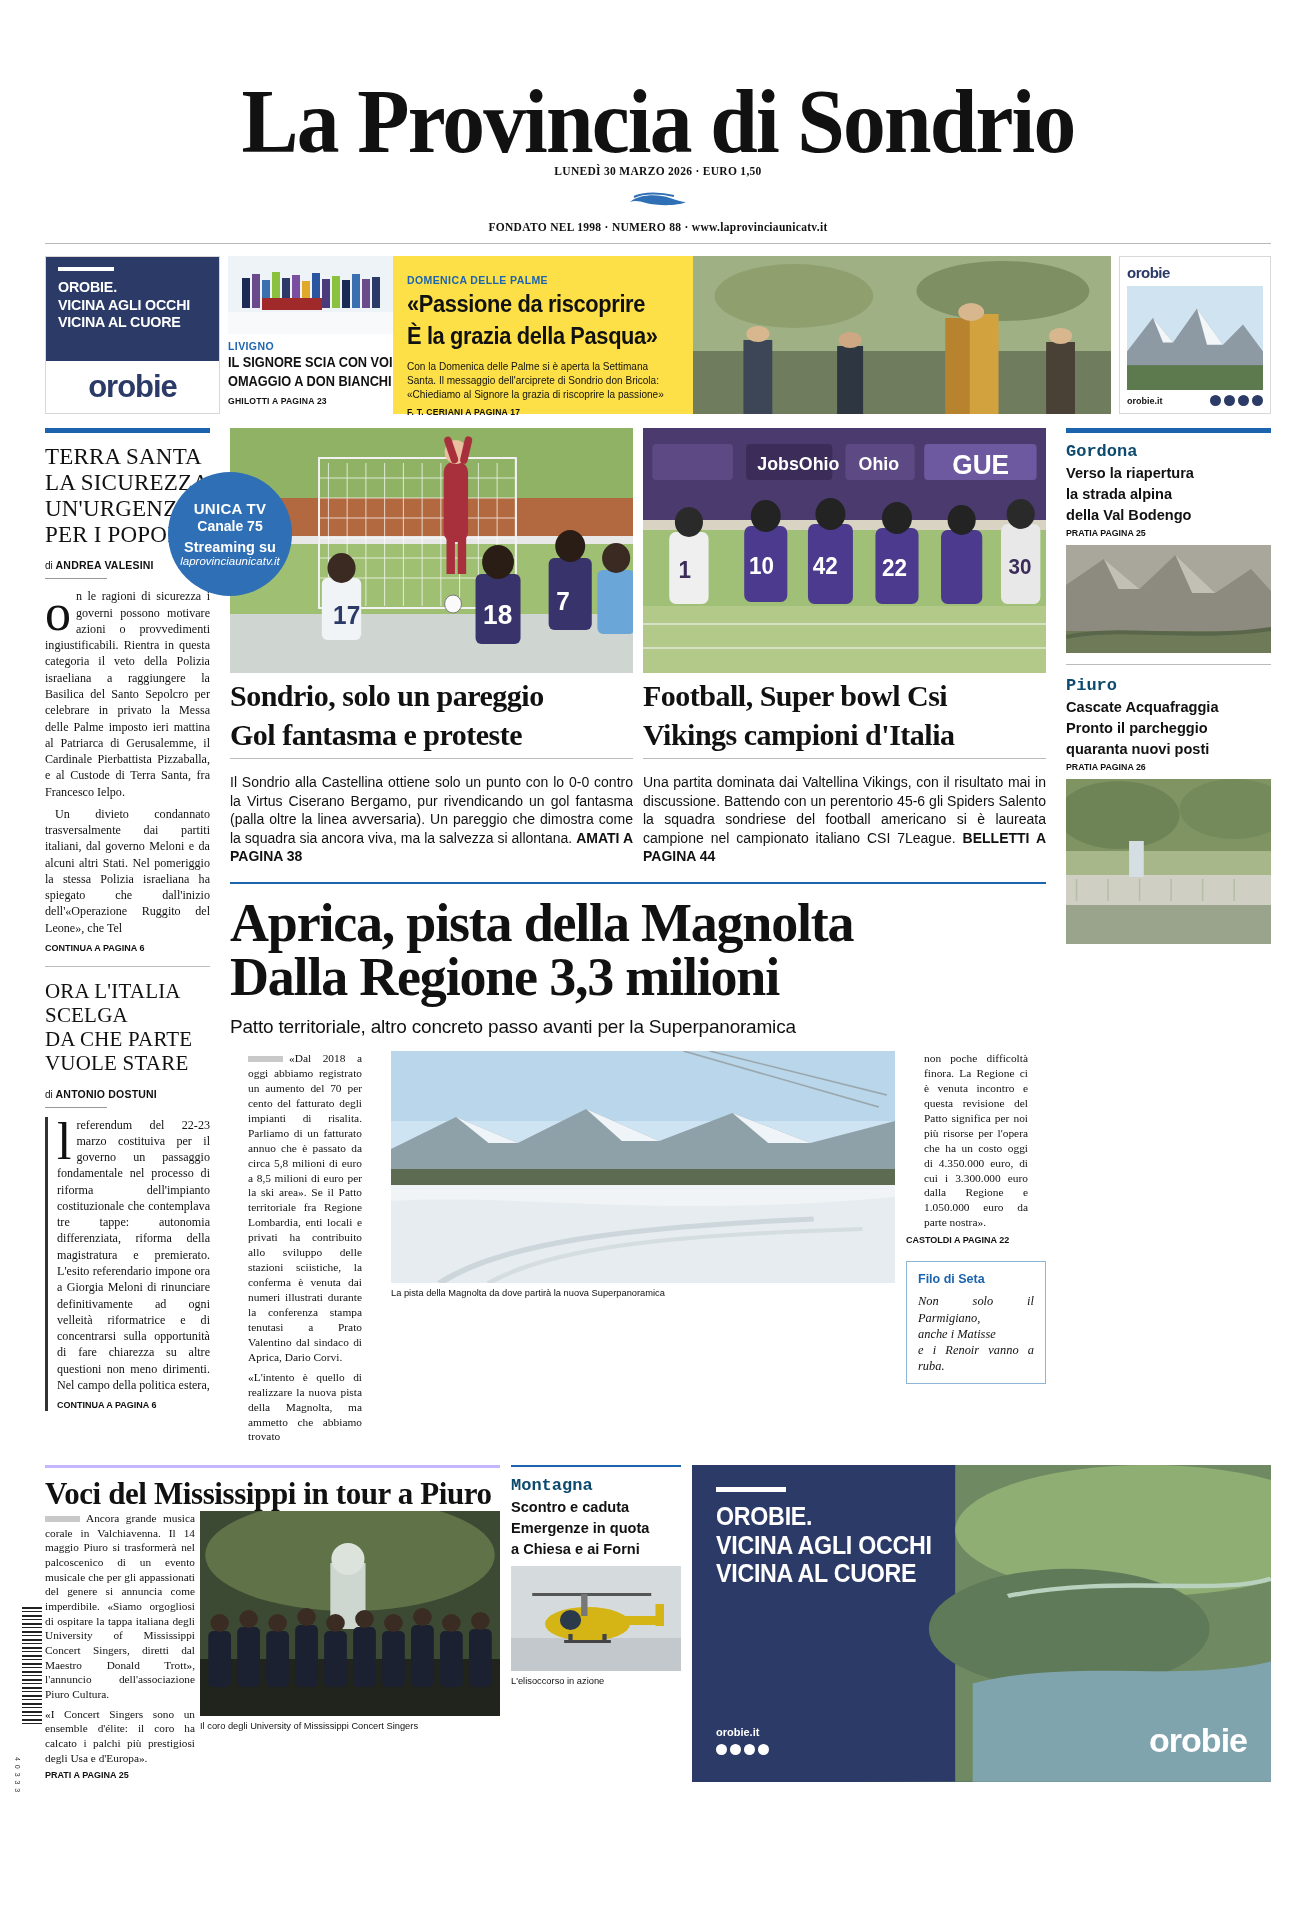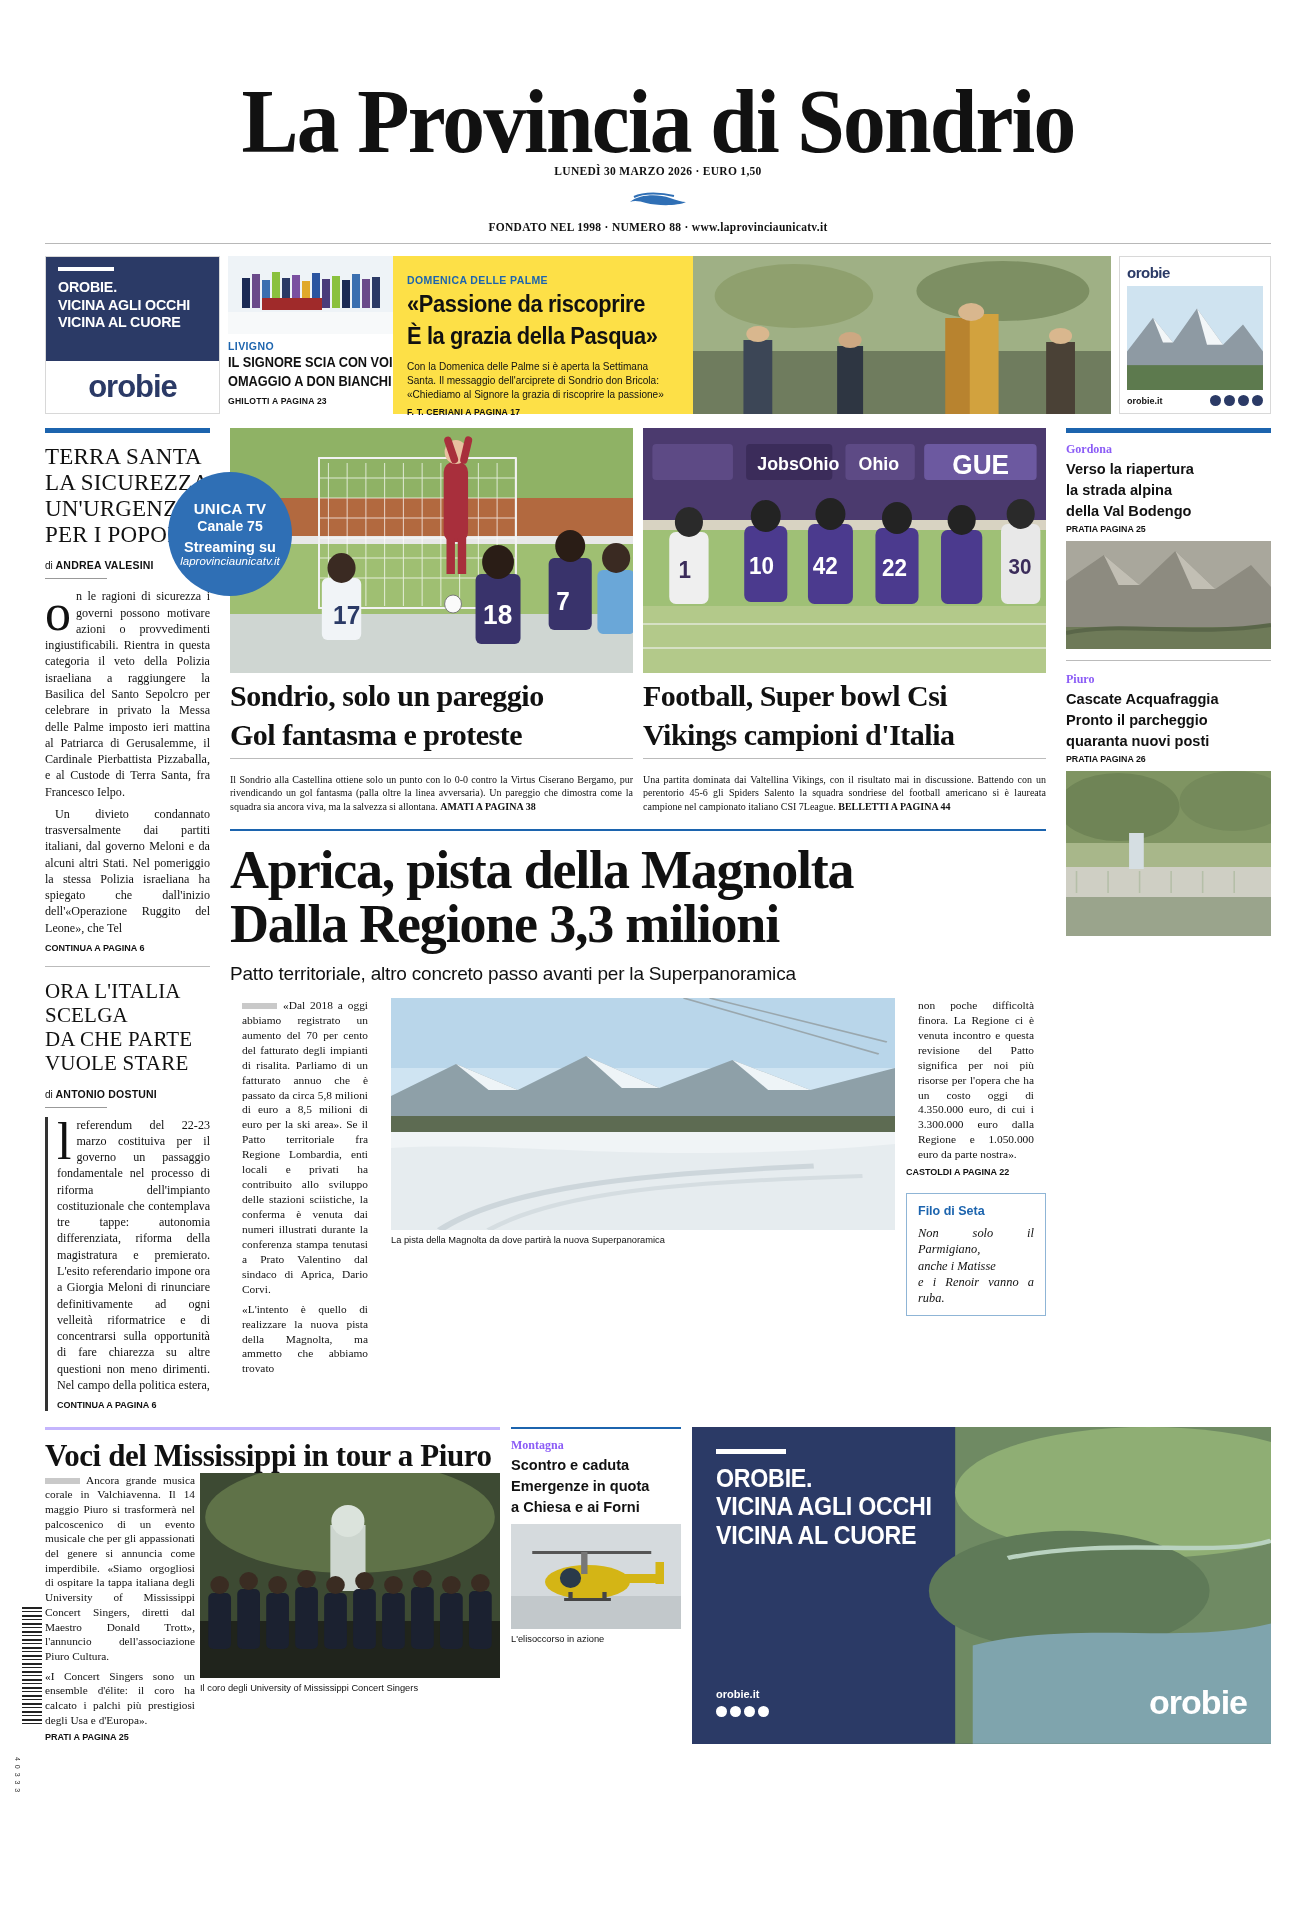--- a/index.html
+++ b/index.html
@@ -146,21 +146,21 @@
   }
   .ph-football {
     height:245px; position:relative; overflow:hidden;
     background:linear-gradient(#3b2b55 0%,#5c4a7d 22%,#8fae6e 45%,#a4c07e 75%,#b8c98f 100%);
   }
   .sp-hl {
     font-family:"Liberation Serif", serif; font-weight:700;
     font-size:30px; line-height:1.06; margin-top:7px; letter-spacing:-0.5px;
   }
   .sp-sum {
-    font-family:Liberation Serif, serif; font-size:10px; line-height:1.33;
+    font-family:Liberation Sans, sans-serif; font-size:14px; line-height:1.33;
     margin-top:8px; text-align:justify;
   }
   .sp-sum b { font-weight:700; }
   .sp-rule { border-top:1px solid #bbb; margin-top:7px; padding-top:6px; }
 
   .tv-badge {
     position:absolute; left:-62px; top:44px; width:124px; height:124px;
     border-radius:50%; background:#2f6fb5; color:#fff; z-index:6;
     display:flex; flex-direction:column; align-items:center; justify-content:center;
     font-family:"Liberation Sans", sans-serif; text-align:center; line-height:1.15;
@@ -176,38 +176,38 @@
     font-family:"Liberation Serif", serif; font-weight:700;
     font-size:54px; line-height:1.0; letter-spacing:-1.2px;
   }
   .lead-sub {
     font-family:"Liberation Sans", sans-serif; font-size:19px;
     margin-top:12px; letter-spacing:-0.2px;
   }
   .lead-body { display:flex; gap:11px; margin-top:13px; }
   .lead-col { width:150px; font-family:"Liberation Serif", serif;
     font-size:11.4px; line-height:1.31; text-align:justify; }
-  .lead-col p { margin:0 12px 5px; }
+  .lead-col p { margin:0 18px 5px; }
   .grayrule { width:35px; height:6px; background:#c9c9c9; display:inline-block;
     margin-right:6px; vertical-align:middle; }
   .lead-photo { flex:1; }
   .ph-snow { height:232px; overflow:hidden;
     background:linear-gradient(#bed8ea 0%,#d6e6f1 26%,#9fb2ad 40%,#e9eef0 58%,#f2f5f6 100%); }
   .cap { font-family:"Liberation Sans", sans-serif; font-size:9.3px; margin-top:5px; }
 
   
   .filo-box { border:1px solid #8fb5d6; padding:9px 11px; margin-top:14px; }
   .filo-title { font-family:"Liberation Sans", sans-serif; font-weight:700;
     color:#1c64ae; font-size:12.5px; }
   .filo-txt { font-family:"Liberation Serif", serif; font-style:italic;
     font-size:12.4px; line-height:1.3; margin-top:6px; }
 
   
-  .rc-kicker { font-family:Liberation Serif, serif; font-weight:700;
-    color:#8b5cf6; font-size:12px; }
+  .rc-kicker { font-family:Liberation Mono, monospace; font-weight:700;
+    color:#0c4a6e; font-size:17px; }
   .rc-hl { font-family:"Liberation Sans", sans-serif; font-weight:700;
     font-size:15.5px; line-height:1.14; margin-top:3px;
     transform:scaleX(0.94); transform-origin:left; }
   .rc-ref { font-family:"Liberation Sans", sans-serif; font-weight:700; font-size:8.8px; margin-top:5px; }
   .ph-rock { height:108px; margin-top:7px; overflow:hidden;
     background:linear-gradient(135deg,#9e9a92 0%,#b6b2a8 30%,#8b8a80 55%,#6f7a5e 100%); }
   .ph-fall { height:165px; margin-top:7px; overflow:hidden;
     background:linear-gradient(#8ea36e 0%,#a6b585 30%,#cfcfc4 60%,#9aa48c 100%); }
   .rc-div { border-top:1px solid #bbb; margin:11px 0; }
 

